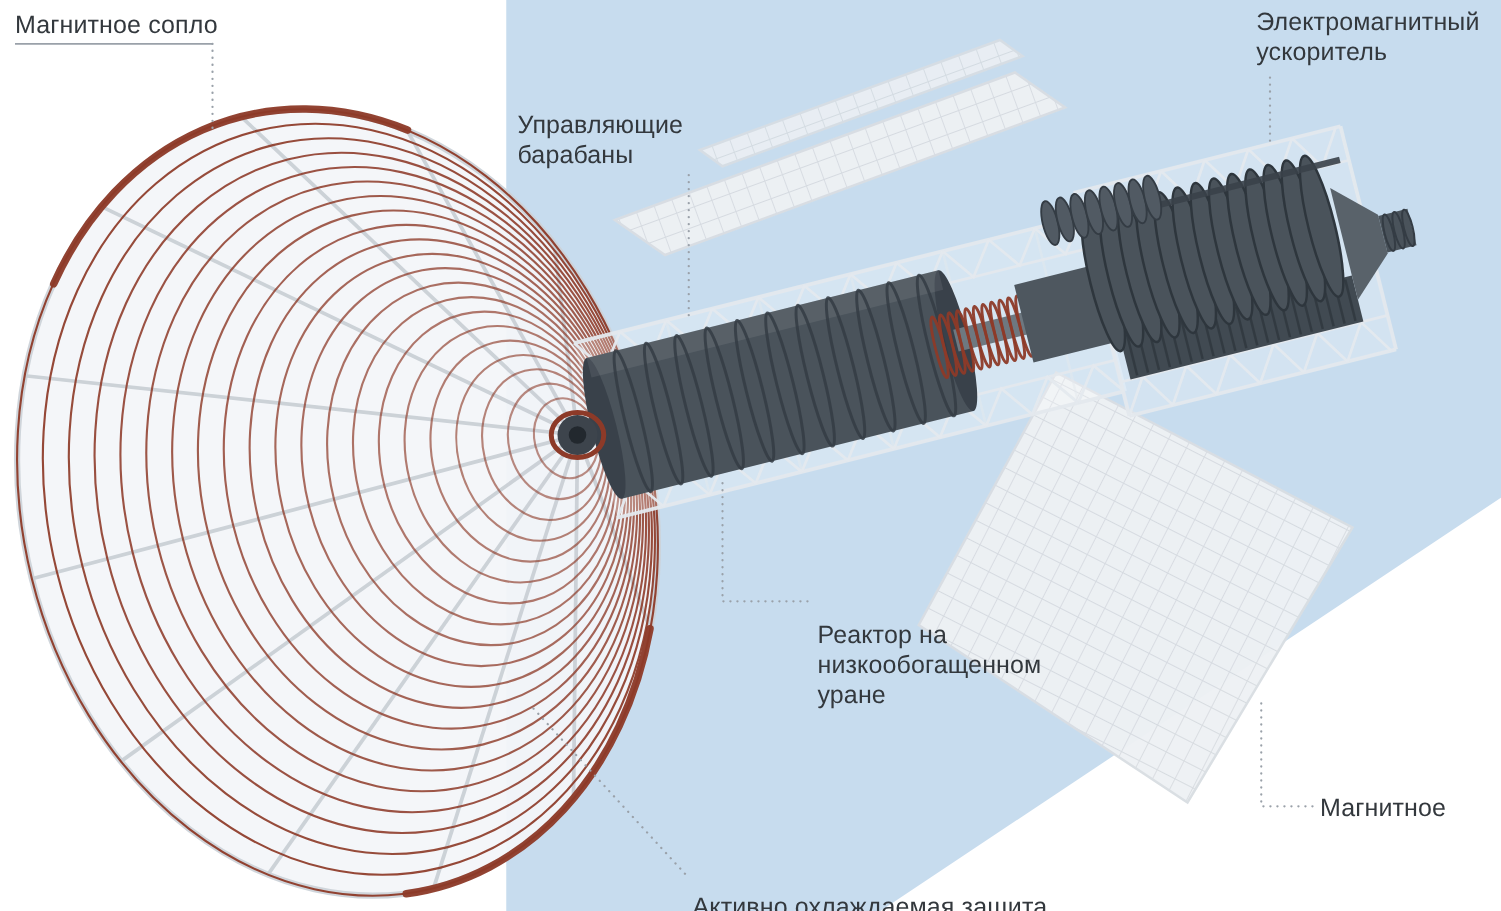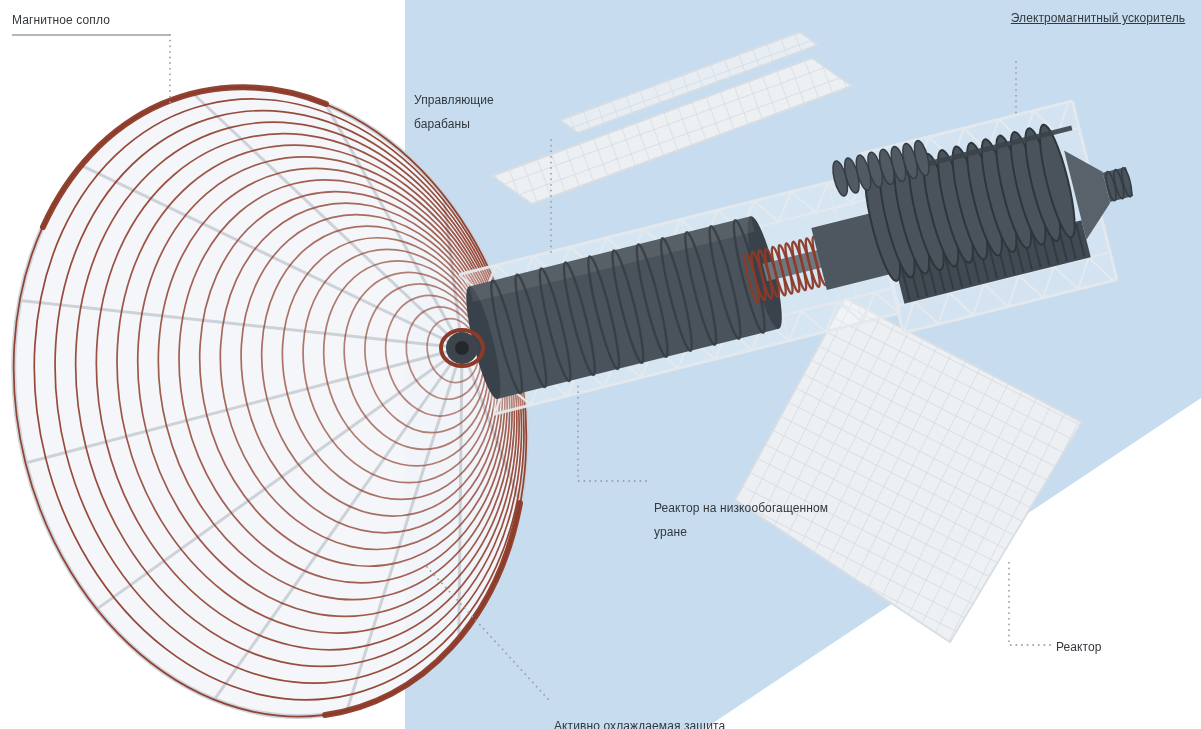--- a/index.html
+++ b/index.html
@@ -6,21 +6,21 @@
   body {
     width: 1201px; height: 729px;
     position: relative;
     background: #ffffff;
     font-family: "Liberation Sans", sans-serif;
     overflow: hidden;
   }
   #art { position: absolute; left: 0; top: 0; width: 1201px; height: 729px; }
   .label {
     position: absolute;
-    font-size: 12px;
+    font-size: 20px;
     line-height: 24px;
     color: var(--text-color, #33383d);
     letter-spacing: 0.1px;
     white-space: normal;
   }
   .dot { fill: none; stroke: #9aa1a9; stroke-width: 1.8; stroke-dasharray: 0.1 5.5; stroke-linecap: round; }
   .ln  { fill: none; stroke: #9aa1a9; stroke-width: 1.4; }
 </style>
 </head>
 <body style="--text-color: #33383d;">
@@ -219,17 +219,17 @@
     <path class="dot" d="M170,35 V103" stroke="#9aa1a9"></path>
     <path class="dot" d="M1016,62 V118" stroke="#9aa1a9"></path>
     <path class="dot" d="M551,140 V256" stroke="#9aa1a9"></path>
     <path class="dot" d="M646,481 H578 V382" stroke="#9aa1a9"></path>
     <path class="dot" d="M1050,645 H1009 V560" stroke="#9aa1a9"></path>
     <path class="dot" d="M548,699 L426,566" stroke="#9aa1a9"></path>
   </g>
 </svg>
 
 <div class="label" style="left:12px; top:8px;">Магнитное сопло</div>
-<div class="label" style="left:1005px; top:6px; width:186px; text-align:center;text-decoration:underline;">Электромагнитный ускоритель</div>
+<div class="label" style="left:1005px; top:6px; width:186px; text-align:left;">Электромагнитный ускоритель</div>
 <div class="label" style="left:414px; top:88px; width:125px;">Управляющие барабаны</div>
 <div class="label" style="left:654px; top:468px; width:178px;margin-top:28px;">Реактор на низкообогащенном уране</div>
-<div class="label" style="left:1056px; top:635px;">Реактор</div>
+<div class="label" style="left:1056px; top:635px;">Магнитное</div>
 <div class="label" style="left:554px; top:694px;margin-top:20px;">Активно охлаждаемая защита</div>
 
 </body></html>

